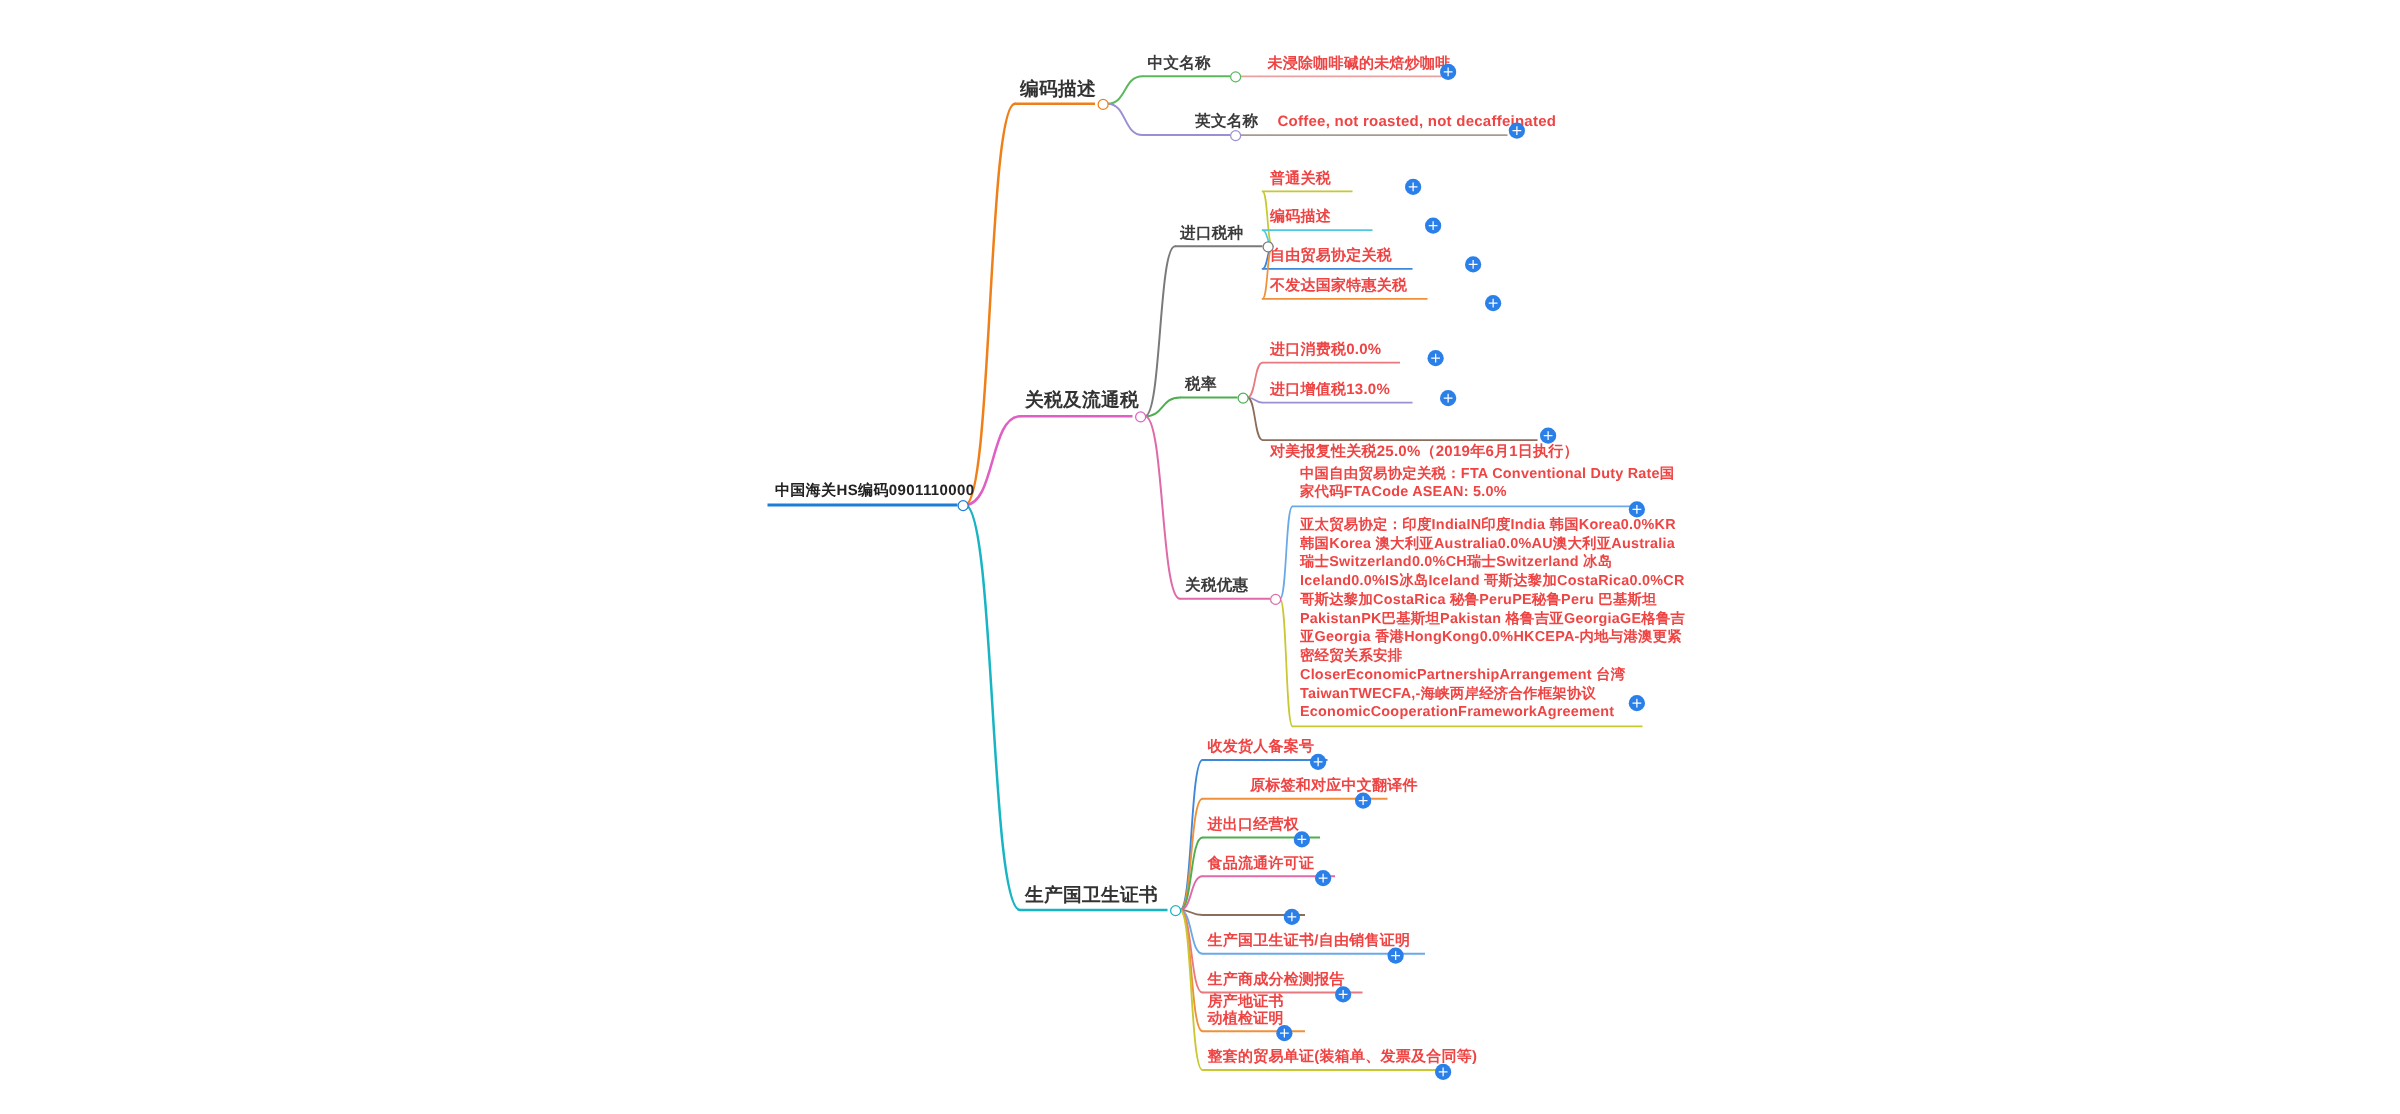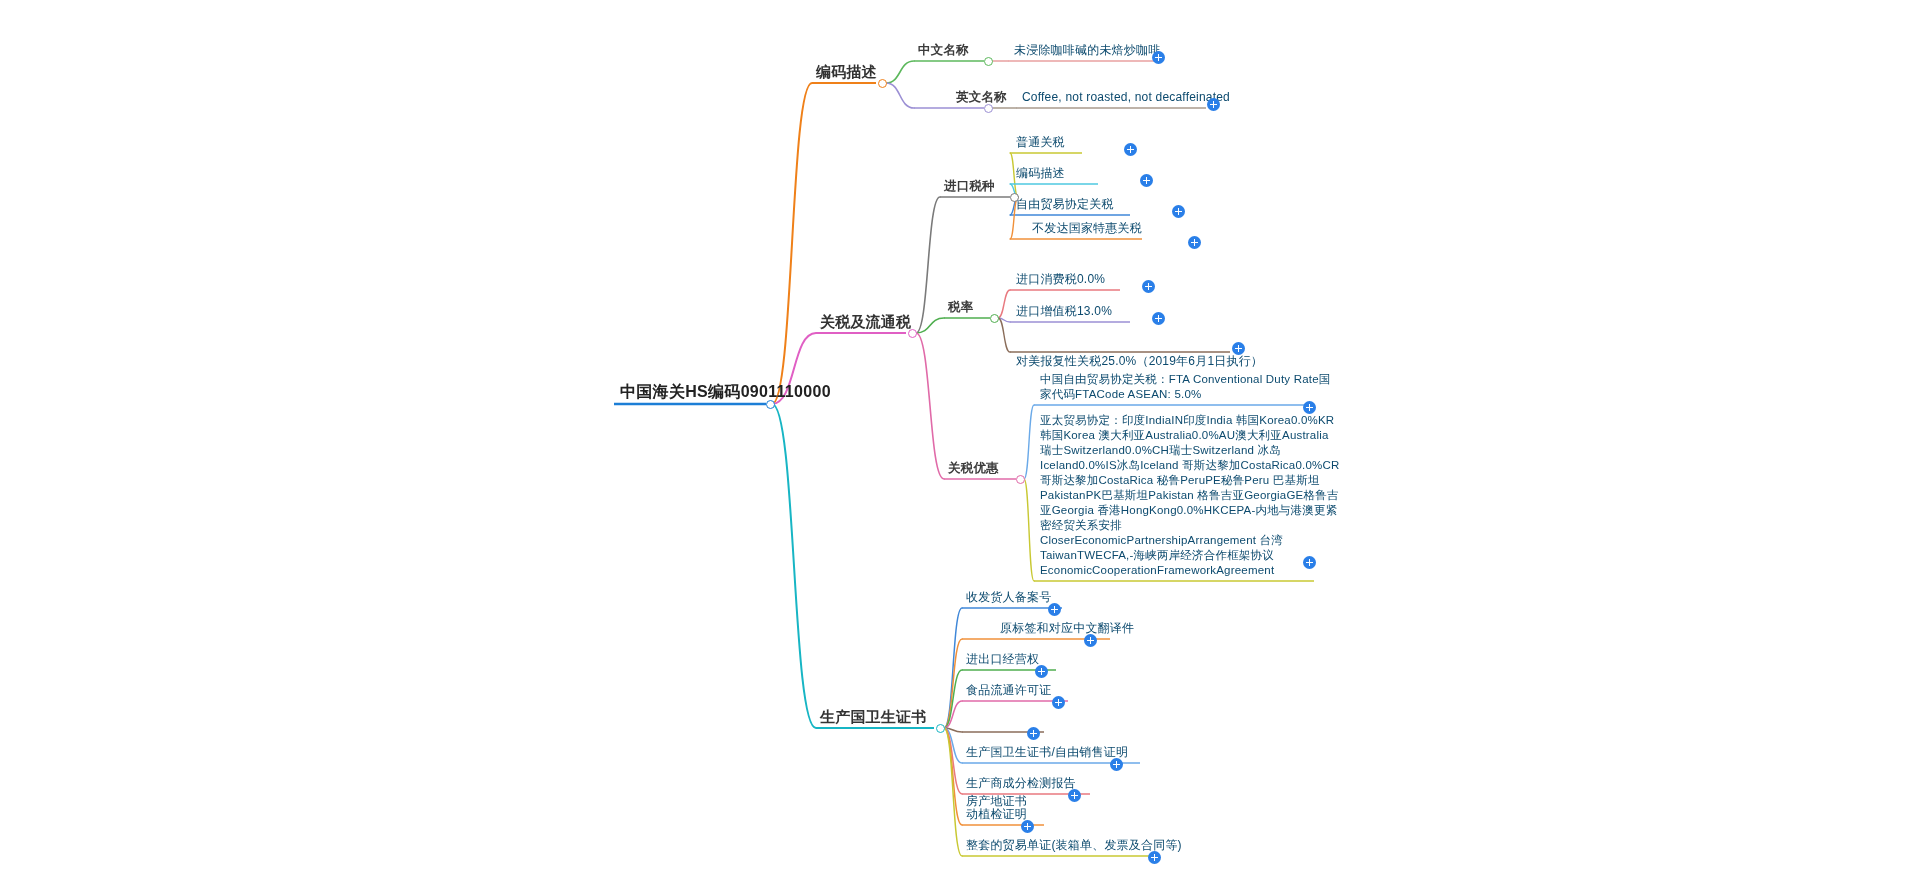--- a/index.html
+++ b/index.html
@@ -14,39 +14,39 @@
   svg.links{position:absolute;left:0;top:0;width:1920px;height:891px;pointer-events:none;}
   .node{
     position:absolute;
     white-space:pre;
     line-height:14px;
     font-size:12.5px;
     color:#4a4a4a;
     letter-spacing:0.2px;
   }
   .node.root{
-    font-size:16px;
+    font-size:12px;
     color:#222;
     font-weight:600;
     letter-spacing:0.3px;
   }
   .node.branch{
     font-size:15px;
     color:#333;
     font-weight:600;
   }
   .node.sub{
     font-size:12.5px;
     color:#3b3b3b;
     font-weight:600;
   }
   .node.leaf{
     font-size:12px;
-    color:#0c4a6e;
-    font-weight:400;
+    color:#ef4444;
+    font-weight:700;
   }
   .node.leaf.big{
     line-height:15px;
     font-size:11.5px;
   }
   .dot{
     position:absolute;
     width:9px;height:9px;
     border-radius:50%;
     background:#fff;
@@ -137,31 +137,31 @@
       <div class="node branch" style="left: 816px; top: 65px; width: 70px;">编码描述</div>
       <div class="dot" style="left: 877.5px; top: 78.5px; border-color: rgb(239, 128, 25);"></div>
       <div class="node sub" style="left: 918px; top: 43px; width: 74px;">中文名称</div>
       <div class="dot" style="left: 983.5px; top: 56.5px; border-color: rgb(92, 184, 92);"></div>
       <div class="node leaf" style="left: 1014px; top: 43px; width: 162px;">未浸除咖啡碱的未焙炒咖啡</div>
       <div class="plus" style="left: 1152px; top: 51px;"></div>
       <div class="node sub" style="left: 918px; top: 90px; width: 74px; margin-left: 38px;">英文名称</div>
       <div class="dot" style="left: 983.5px; top: 103.5px; border-color: rgb(155, 143, 212);"></div>
       <div class="node leaf" style="left: 1022px; top: 90px; width: 200px;">Coffee, not roasted, not decaffeinated</div>
       <div class="plus" style="left: 1207px; top: 98px;"></div>
-      <div class="node branch" style="left: 820px; top: 315px; width: 96px;">关税及流通税</div>
+      <div class="node branch" style="left: 820px; top: 315px; width: 96px; font-family: Liberation Mono, monospace;">关税及流通税</div>
       <div class="dot" style="left: 907.5px; top: 328.5px; border-color: rgb(224, 95, 196);"></div>
       <div class="node sub" style="left: 944px; top: 179px; width: 74px;">进口税种</div>
       <div class="dot" style="left: 1009.5px; top: 192.5px; border-color: rgb(122, 122, 122);"></div>
       <div class="node leaf" style="left: 1016px; top: 135px; width: 82px;">普通关税</div>
       <div class="plus" style="left: 1124px; top: 143px;"></div>
       <div class="node leaf" style="left: 1016px; top: 166px; width: 98px;">编码描述</div>
       <div class="plus" style="left: 1140px; top: 174px;"></div>
       <div class="node leaf" style="left: 1016px; top: 197px; width: 130px;">自由贸易协定关税</div>
       <div class="plus" style="left: 1172px; top: 205px;"></div>
-      <div class="node leaf" style="left: 1016px; top: 221px; width: 142px; text-align: center;">不发达国家特惠关税</div>
+      <div class="node leaf" style="left: 1016px; top: 221px; width: 142px;">不发达国家特惠关税</div>
       <div class="plus" style="left: 1188px; top: 236px;"></div>
       <div class="node sub" style="left: 948px; top: 300px; width: 50px;">税率</div>
       <div class="dot" style="left: 989.5px; top: 313.5px; border-color: rgb(79, 174, 79);"></div>
       <div class="node leaf" style="left: 1016px; top: 272px; width: 120px;">进口消费税0.0%</div>
       <div class="plus" style="left: 1142px; top: 280px;"></div>
       <div class="node leaf" style="left: 1016px; top: 304px; width: 130px;">进口增值税13.0%</div>
       <div class="plus" style="left: 1152px; top: 312px;"></div>
       <div class="node leaf" style="left: 1016px; top: 334px; width: 230px; margin-top: 20px;">对美报复性关税25.0%（2019年6月1日执行）</div>
       <div class="plus" style="left: 1232px; top: 342px;"></div>
       <div class="node sub" style="left: 948px; top: 461px; width: 76px;">关税优惠</div>

